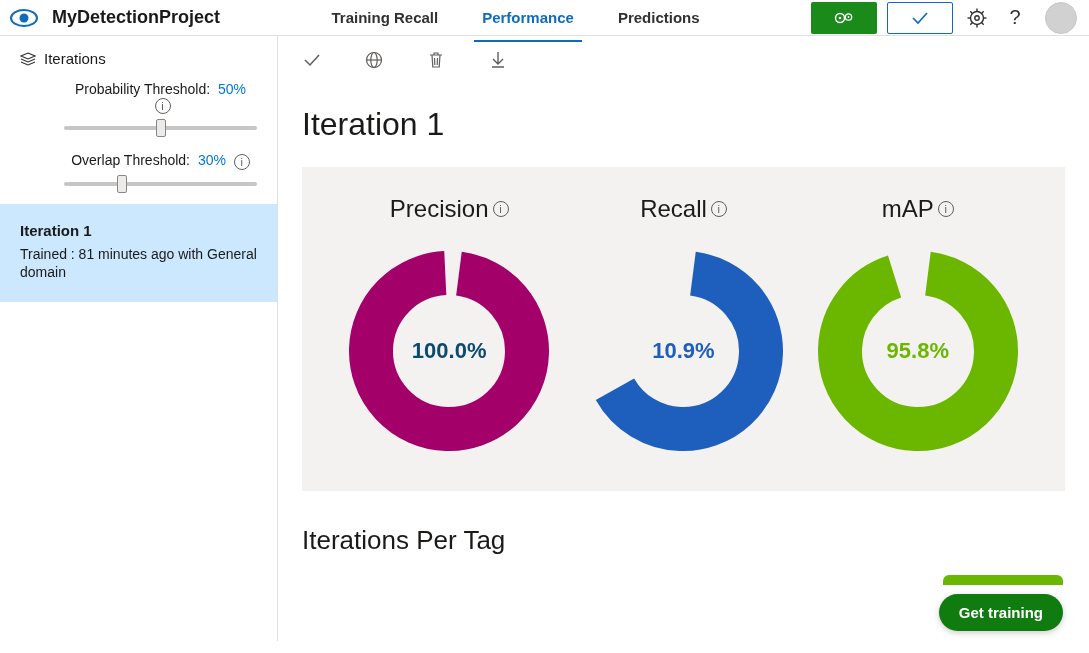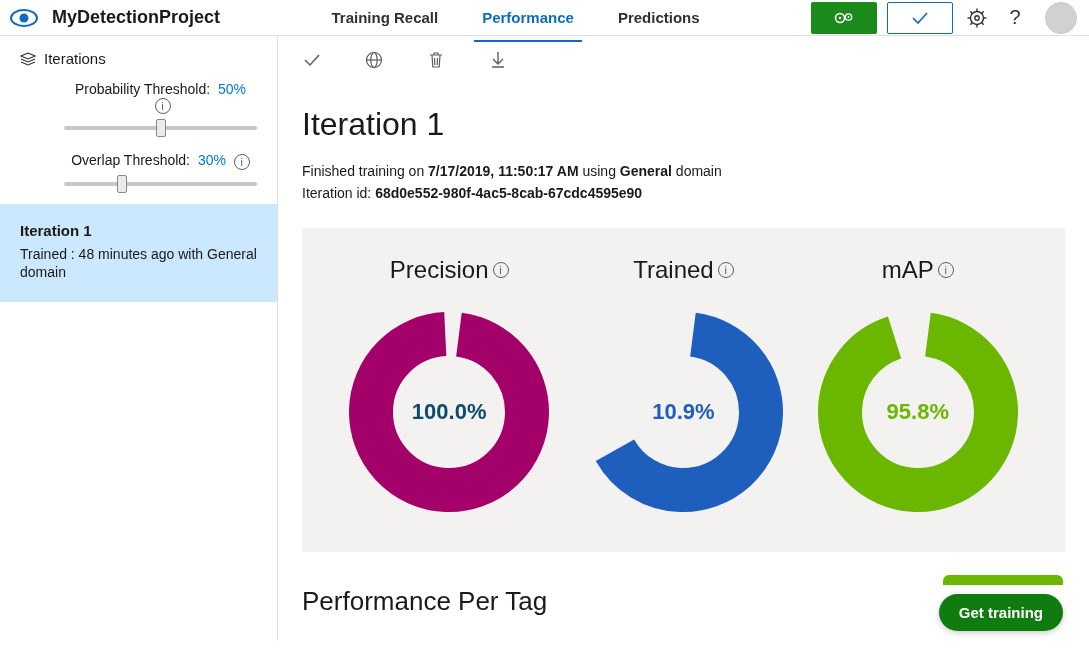--- a/index.html
+++ b/index.html
@@ -151,21 +151,21 @@
         <span class="info-circle">i</span>
         <div class="slider">
           <div class="slider-track"></div>
           <div class="slider-thumb" id="thumb-1" style="left: 30%;"></div>
         </div>
       </div>
     </div>
 
     <div class="iteration-item selected">
       <div class="title">Iteration 1</div>
-      <div class="sub">Trained : 48 minutes ago with General domain</div>
+      <div class="sub">Trained : 81 minutes ago with General domain</div>
     </div>
   </div>
 
   <div class="content">
 
     <div class="content-toolbar">
       <div class="tb">
         <svg width="18" height="14" viewBox="0 0 18 14">
             <path d="M2 7 L7 12 L16 2" fill="none" stroke="#605e5c" stroke-width="1.5"></path>
           </svg>
@@ -185,44 +185,40 @@
       <div class="tb">
         <svg width="16" height="18" viewBox="0 0 16 18">
           <path d="M8 1 L8 12 M3 8 L8 13 L13 8 M2 16 L14 16" fill="none" stroke="#605e5c" stroke-width="1.4"></path>
         </svg>
       </div>
     </div>
 
     <div class="main">
       <h1 class="iter-title">Iteration 1</h1>
 
-      <div class="meta">
-        <span>Finished training on </span><b>7/17/2019, 11:50:17 AM</b><span> using </span><b>General</b><span> domain</span><br>
-        <span>Iteration id: </span><b>68d0e552-980f-4ac5-8cab-67cdc4595e90</b>
-      </div>
 
       <div class="metrics-panel" id="metrics-panel">
 
       <div class="metric">
     <div class="metric-title">
       <span>Precision</span>
       <span class="info-circle">i</span>
     </div>
     <div class="donut-wrap">
       <svg width="200" height="200" viewBox="0 0 200 200">
     <g transform="rotate(-88 100 100)">
       <circle cx="100" cy="100" r="78" fill="none" stroke="#a4006a" stroke-width="44" stroke-dasharray="475.38580034120747 14.70265361880023" stroke-dashoffset="-7.351326809400115"></circle>
     </g>
   </svg>
       <div class="donut-value" style="color:#0c4a6e">100.0%</div>
     </div>
           </div>
           <div class="metric">
     <div class="metric-title">
-      <span>Trained</span>
+      <span>Recall</span>
       <span class="info-circle">i</span>
     </div>
     <div class="donut-wrap">
       <svg width="200" height="200" viewBox="0 0 200 200">
     <g transform="rotate(-88 100 100)">
       <circle cx="100" cy="100" r="78" fill="none" stroke="#1e5ebd" stroke-width="44" stroke-dasharray="317.0823288275854 173.0061251324223" stroke-dashoffset="-7.351326809400115"></circle>
     </g>
   </svg>
       <div class="donut-value" style="color:#1e5ebd">10.9%</div>
     </div>
@@ -236,20 +232,20 @@
       <svg width="200" height="200" viewBox="0 0 200 200">
     <g transform="rotate(-88 100 100)">
       <circle cx="100" cy="100" r="78" fill="none" stroke="#6bb700" stroke-width="44" stroke-dasharray="455.41959672687676 34.668857233130936" stroke-dashoffset="-7.351326809400115"></circle>
     </g>
   </svg>
       <div class="donut-value" style="color:#6bb700">95.8%</div>
     </div>
           </div>
         </div>
 
-      <h2 class="perf-tag">Performance Per Tag</h2>
+      <h2 class="perf-tag">Iterations Per Tag</h2>
     </div>
 
   </div>
 </div>
 
 <div class="fab-bar"></div>
 <div class="get-started">Get training</div>
 
 </body></html>

